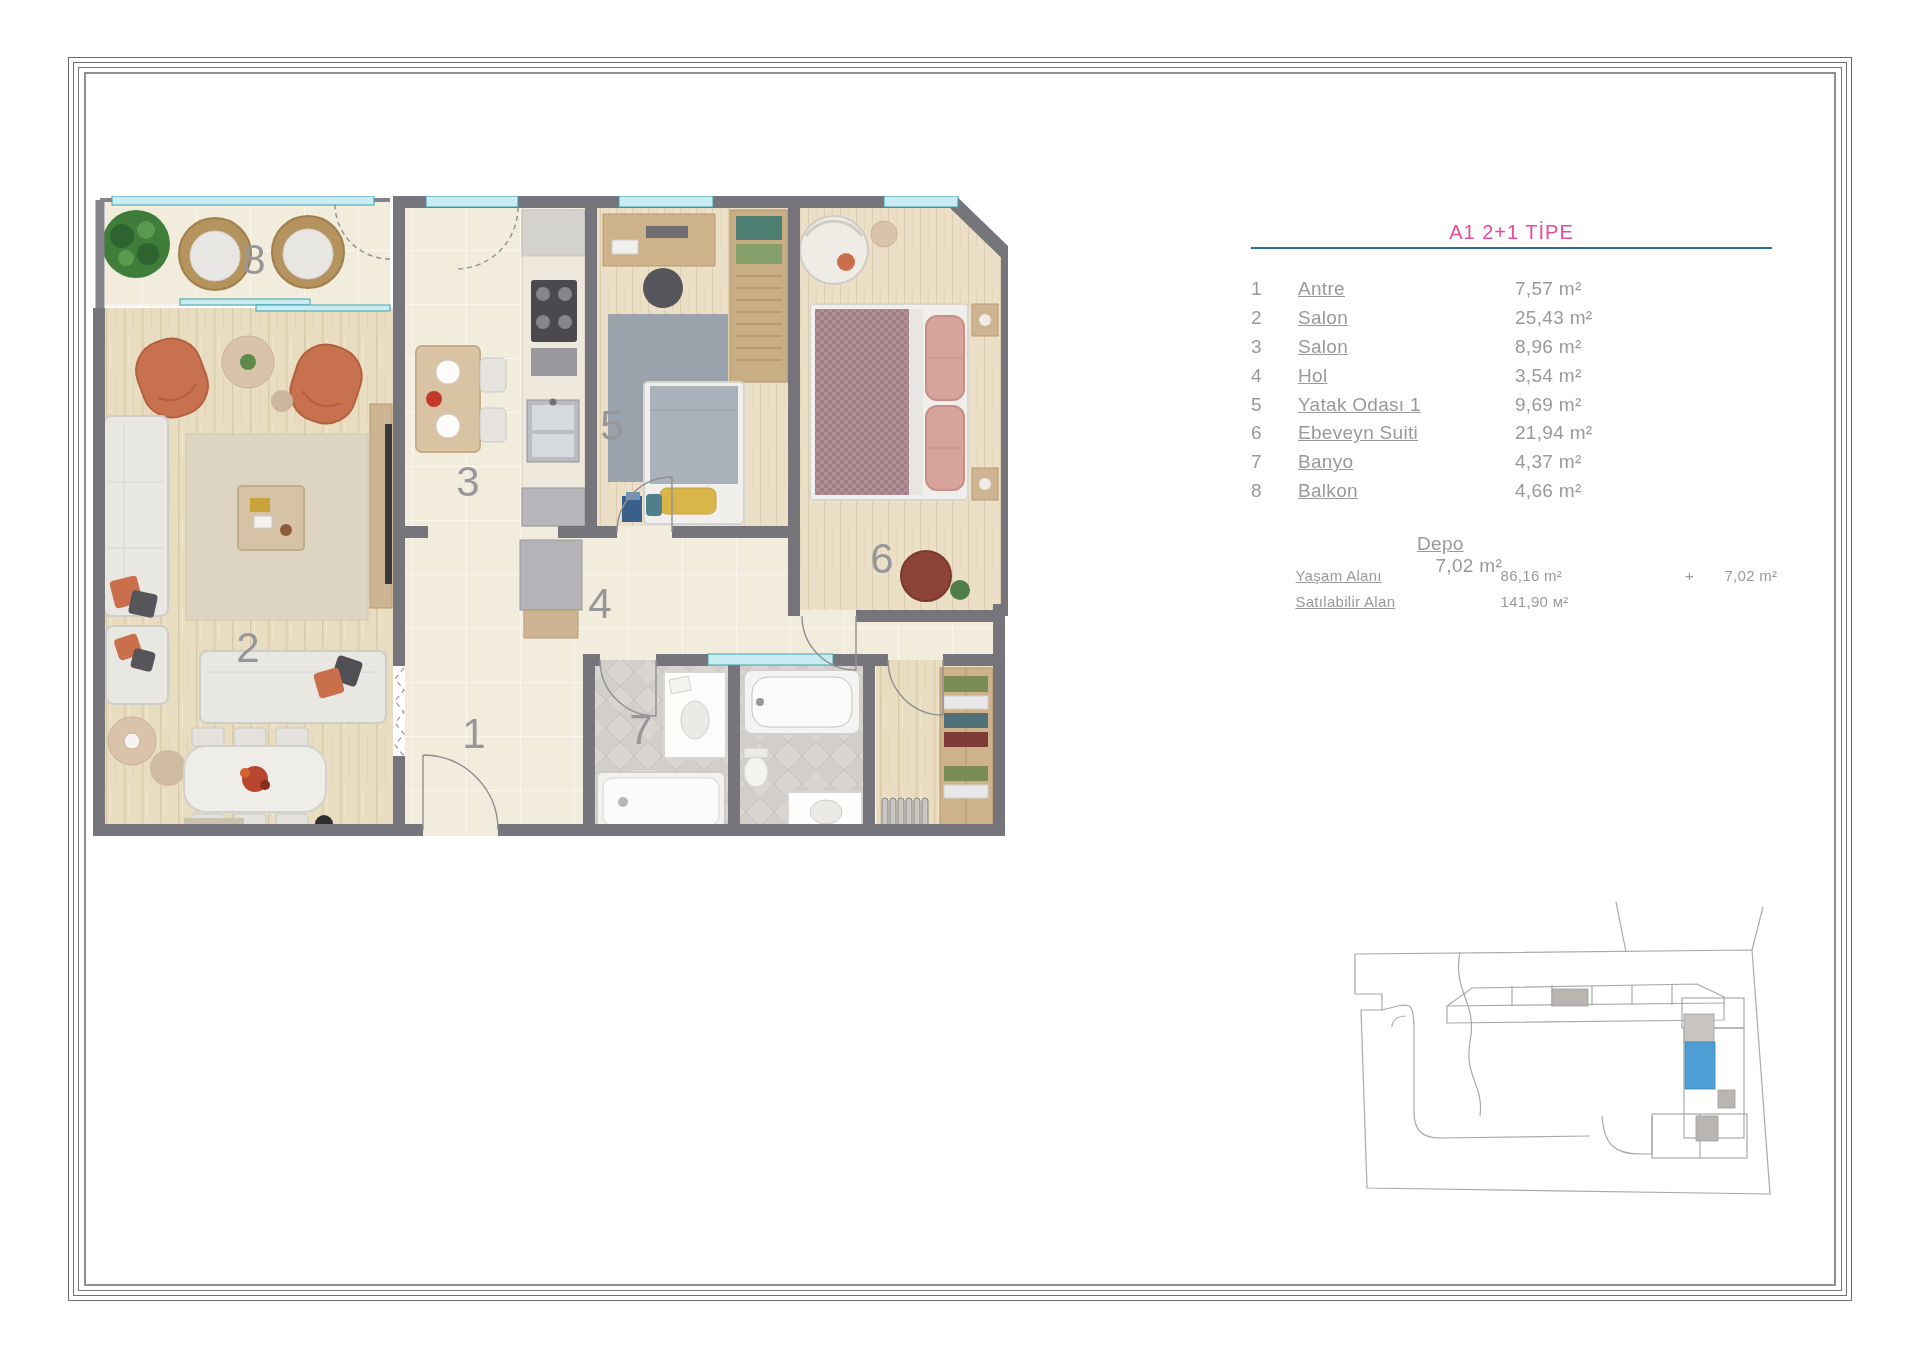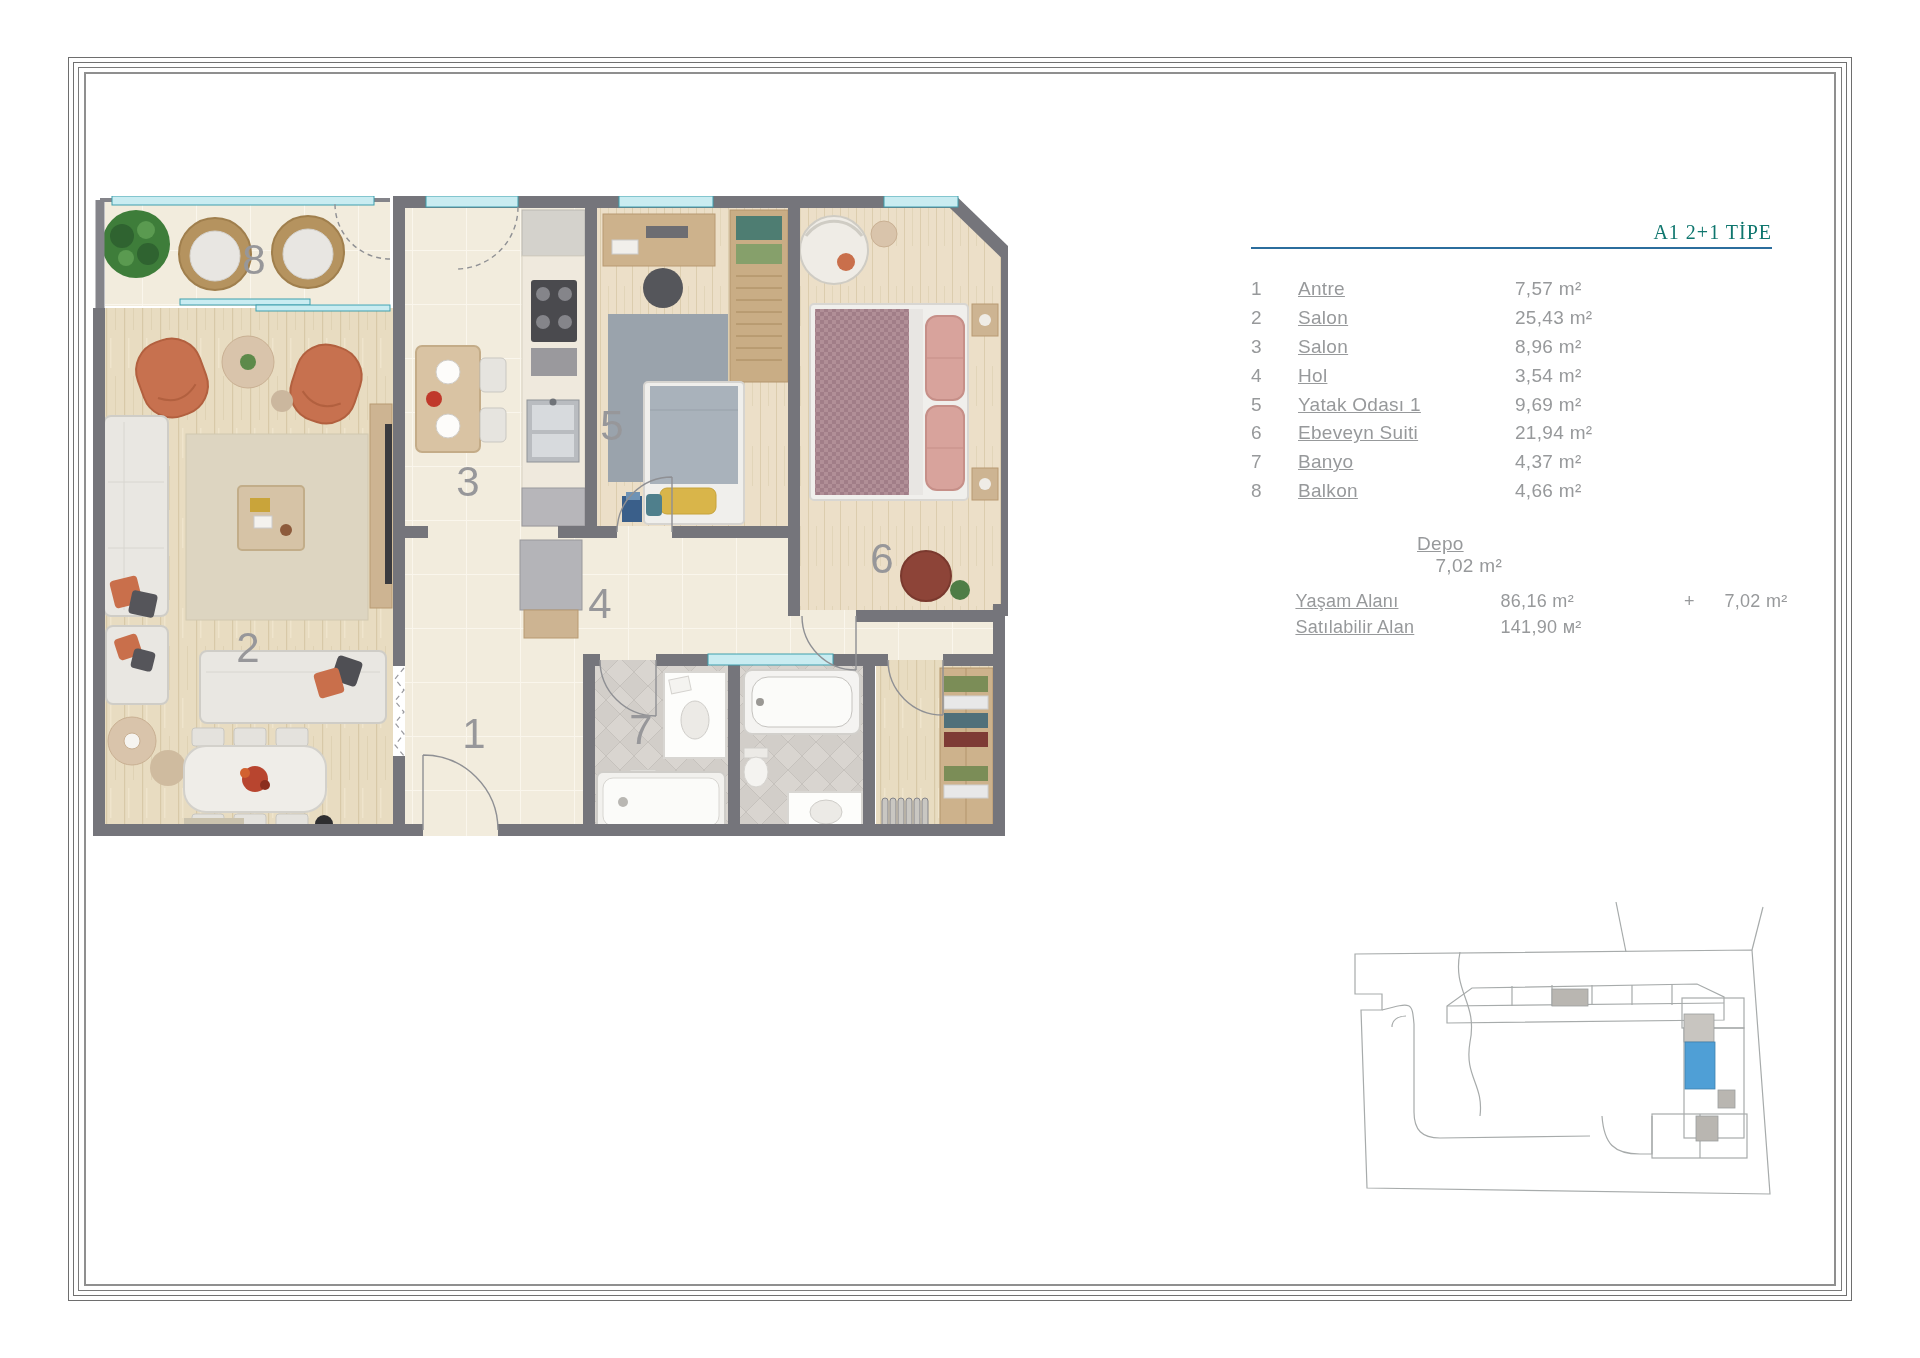--- a/index.html
+++ b/index.html
@@ -7,32 +7,32 @@
        font-family:"Liberation Sans", sans-serif;-webkit-font-smoothing:antialiased;}
   .abs{position:absolute;}
   
   .frame{position:absolute;pointer-events:none;}
   .f1{top:57px;left:68px;right:68px;bottom:57px;border:1px solid #6e6e6e;}
   .f2{top:62px;left:73px;right:73px;bottom:62px;border:1px solid #707070;}
   .f3{top:67px;left:78px;right:78px;bottom:67px;border:1px solid #7a7a7a;}
   .f4{top:72px;left:84px;right:84px;bottom:72px;border:2px solid #8f8f8f;}
   
   .legend{position:absolute;left:1251px;top:220px;width:549px;color:#97999b;}
-  .legend-title{width:521px;text-align:right;font-size:20px;letter-spacing:1px;
-                color:#0f766e;height:24px;line-height:24px;font-family:Liberation Serif, serif;}
+  .legend-title{width:521px;text-align:center;font-size:20px;letter-spacing:1px;
+                color:#ec4899;height:24px;line-height:24px;}
   .legend-rule{width:521px;height:2px;background:#2b6d9d;margin-top:3px;}
   .legend-rows{margin-top:26px;font-size:19px;letter-spacing:0.3px;}
   .lrow{display:flex;height:28.8px;align-items:center;}
   .lrow .num{width:47px;}
   .lrow .lab{width:217px;text-decoration:underline;}
   .lrow .area{width:180px;text-align:left;}
   .lrow .plus{width:40px;text-align:center;}
   .lrow .v2{width:80px;text-align:left;padding-left:16px;}
   .depo-row{margin-top:28px;flex-direction:column;}
-  .totals{margin-top:26px;font-size:18px;letter-spacing:0.3px;}
+  .totals{font-size:15px;letter-spacing:0.3px;}
   .totals .lrow{height:26px;}
   svg text{font-family:"Liberation Sans", sans-serif;}
 </style>
 </head>
 <body>
 
 <div class="frame f1"></div>
 <div class="frame f2"></div>
 <div class="frame f3"></div>
 <div class="frame f4"></div>

